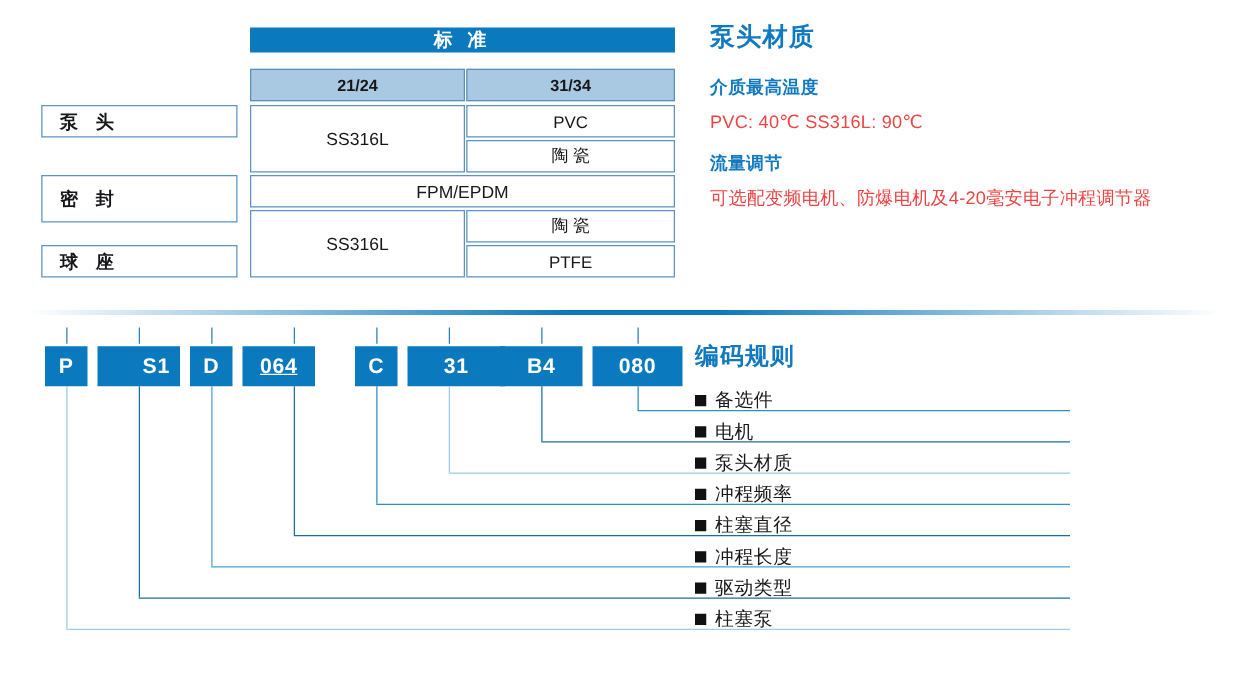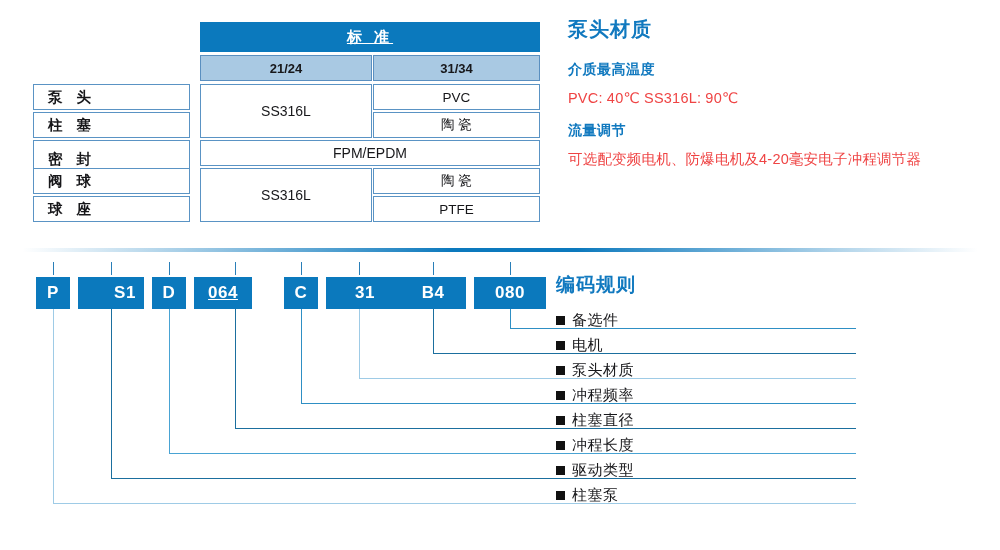--- a/index.html
+++ b/index.html
@@ -7,26 +7,25 @@
     width:1000px;height:550px;background:#ffffff;
     font-family:"Liberation Sans","DejaVu Sans",sans-serif;
     color:#1a1a1a;overflow:hidden;position:relative;
   }
   .page{position:relative;width:1000px;height:550px;}
 
   
   .spec-table{position:absolute;left:33px;top:22px;width:507px;height:200px;}
 
   .hdr-main{
-    position:absolute;left:167px;top:0;width:340px;height:30px;
+    position:absolute;left:167px;top:0;width:340px;height:20px;
     background:#0b79bd;color:#ffffff;
     font-size:15px;font-weight:bold;letter-spacing:4px;
     display:flex;align-items:center;justify-content:center;
     box-sizing:border-box;
-    text-decoration:underline;
   }
   .hdr-sub{
     position:absolute;top:33px;height:26px;
     background:#a9c9e3;border:1px solid #5a8fc0;
     color:#17171a;font-size:13px;font-weight:bold;
     display:flex;align-items:center;justify-content:center;
     box-sizing:border-box;
   }
   .hdr-sub.c1{left:167px;width:172px;}
   .hdr-sub.c2{left:340px;width:167px;}
@@ -120,23 +119,21 @@
 
 <div class="page">
 
   <div class="spec-table">
     <div class="hdr-main">标 准</div>
 
     <div class="hdr-sub c1">21/24</div>
     <div class="hdr-sub c2">31/34</div>
 
     <div class="cellbox lbl lbl0">泵 头</div>
-    <div class="cellbox lbl lbl1">柱 塞</div>
     <div class="cellbox lbl lbl2">密 封</div>
-    <div class="cellbox lbl lbl3">阀 球</div>
     <div class="cellbox lbl lbl4">球 座</div>
 
     <div class="cellbox center mid m-a">SS316L</div>
     <div class="cellbox center r-a0">PVC</div>
     <div class="cellbox center r-a1">陶 瓷</div>
 
     <div class="cellbox center mid m-b">FPM/EPDM</div>
 
     <div class="cellbox center mid m-c">SS316L</div>
     <div class="cellbox center r-c0">陶 瓷</div>

